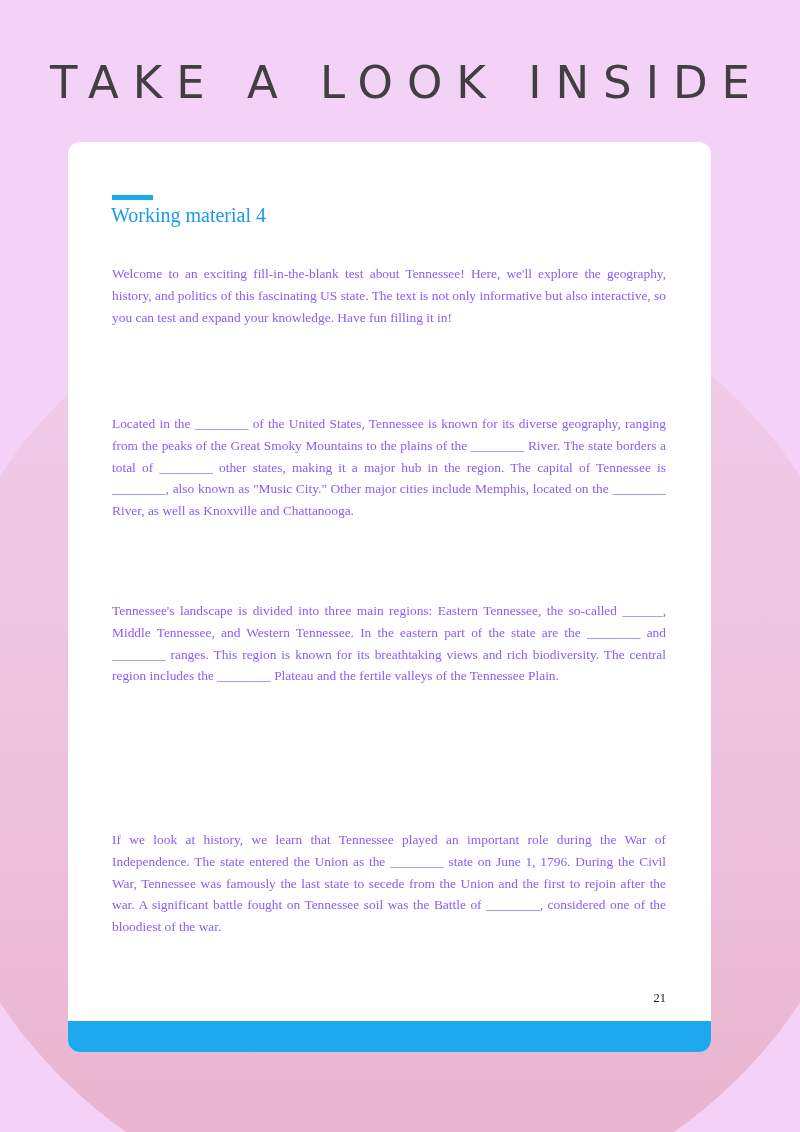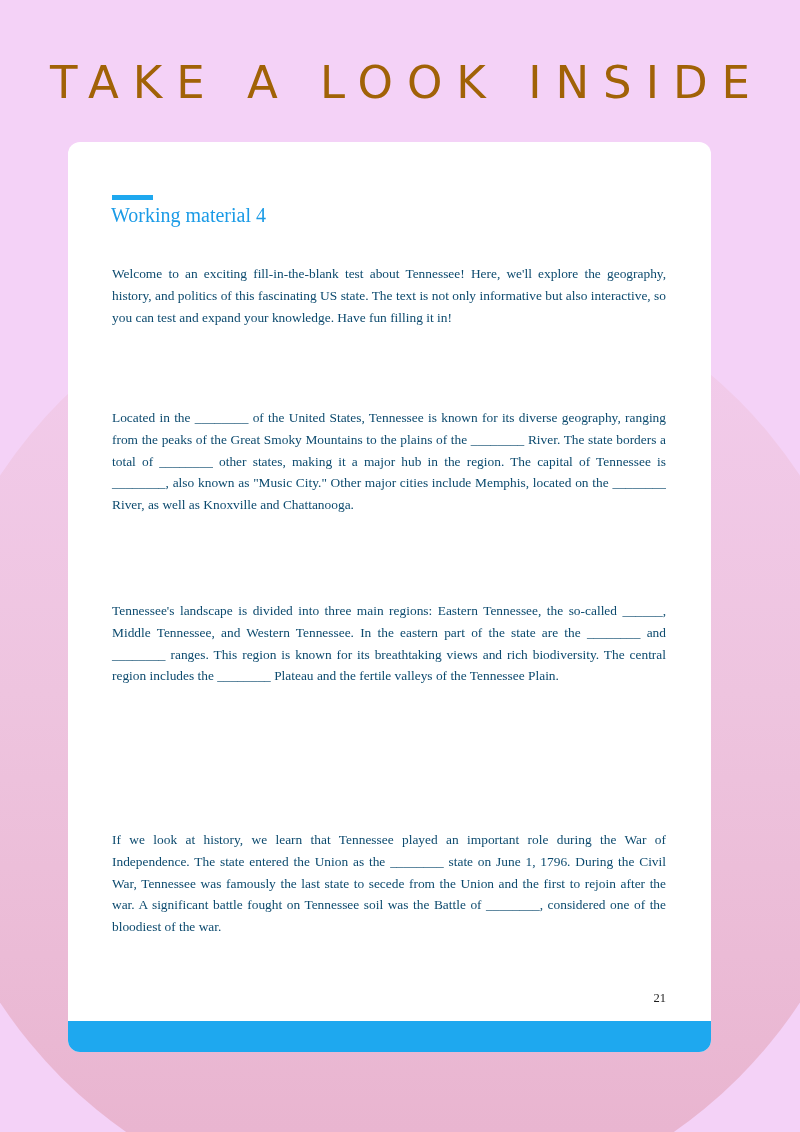--- a/index.html
+++ b/index.html
@@ -24,21 +24,21 @@
     }
     .headline {
       position: absolute;
       top: 56px;
       left: 0;
       width: 800px;
       text-align: center;
       font-family: "DejaVu Sans", sans-serif;
       font-size: 45px;
       letter-spacing: 14px;
-      color: #a16207;
+      color: #404040;
       font-weight: 400;
       padding-left: 14px;
     }
     .card {
       position: absolute;
       left: 68px;
       top: 142px;
       width: 643px;
       height: 910px;
       background: #ffffff;
@@ -69,25 +69,25 @@
       font-size: 20px;
       color: #1b9be6;
       font-weight: 400;
     }
     .paragraph {
       position: absolute;
       left: 44px;
       width: 554px;
       font-size: 13.4px;
       line-height: 21.8px;
-      color: #0c4a6e;
+      color: #8b5cf6;
       text-align: justify;
     }
     .p1 { top: 121px; }
-    .p2 { top: 265px; }
+    .p2 { top: 271px; }
     .p3 { top: 458px; }
     .p4 { top: 687px; }
     .page-number {
       position: absolute;
       right: 45px;
       top: 849px;
       font-size: 12.5px;
       color: #1c1c1c;
     }
   </style>

